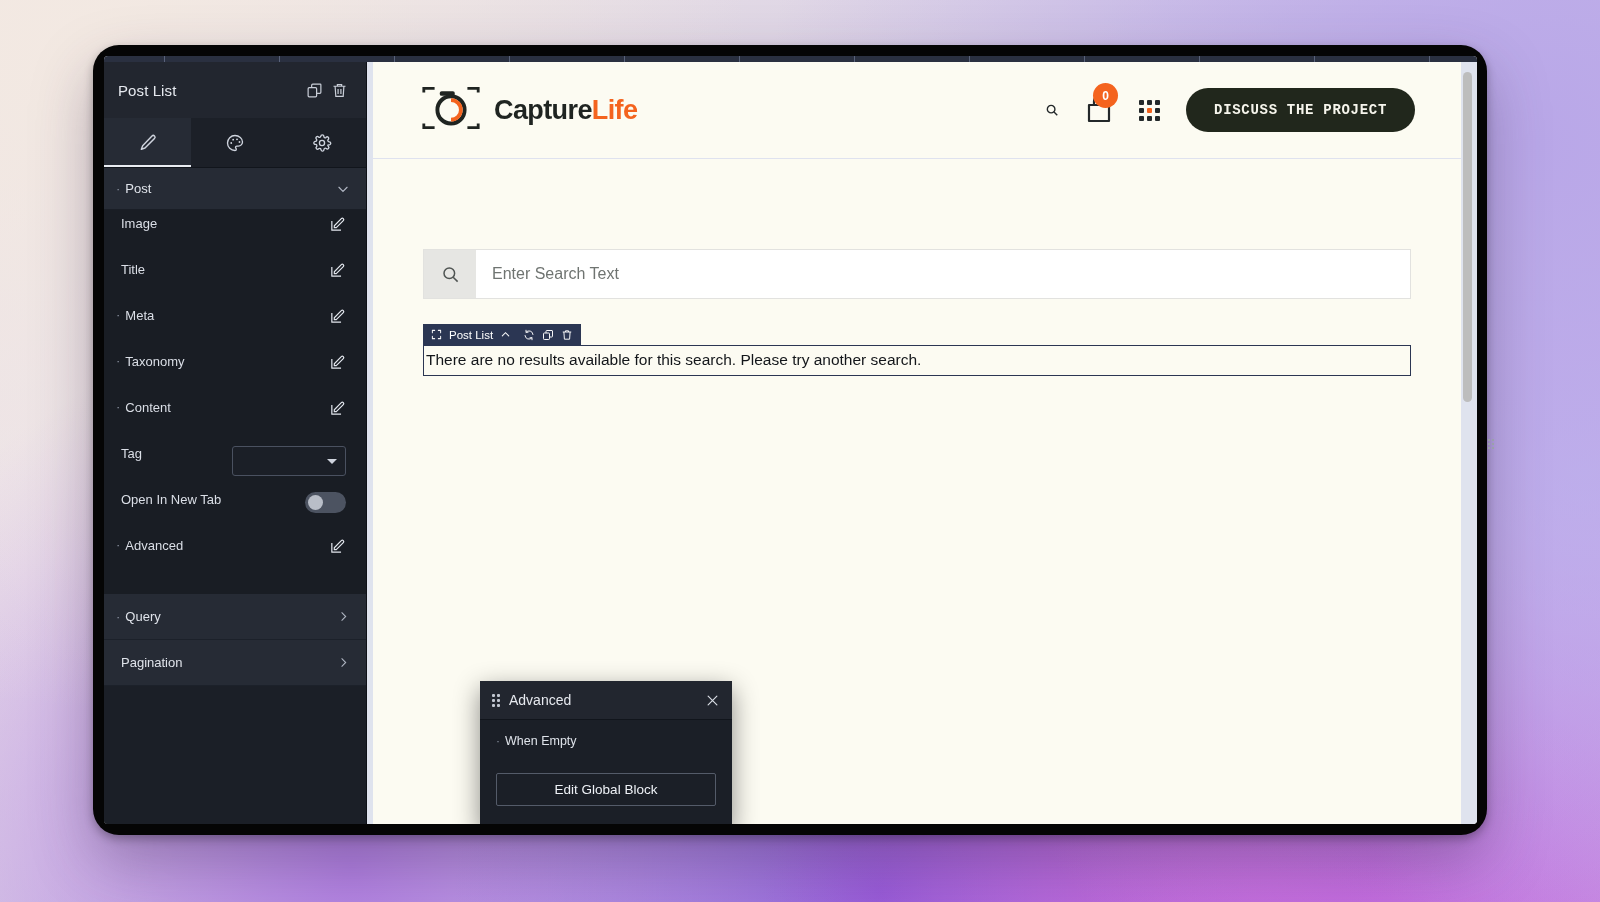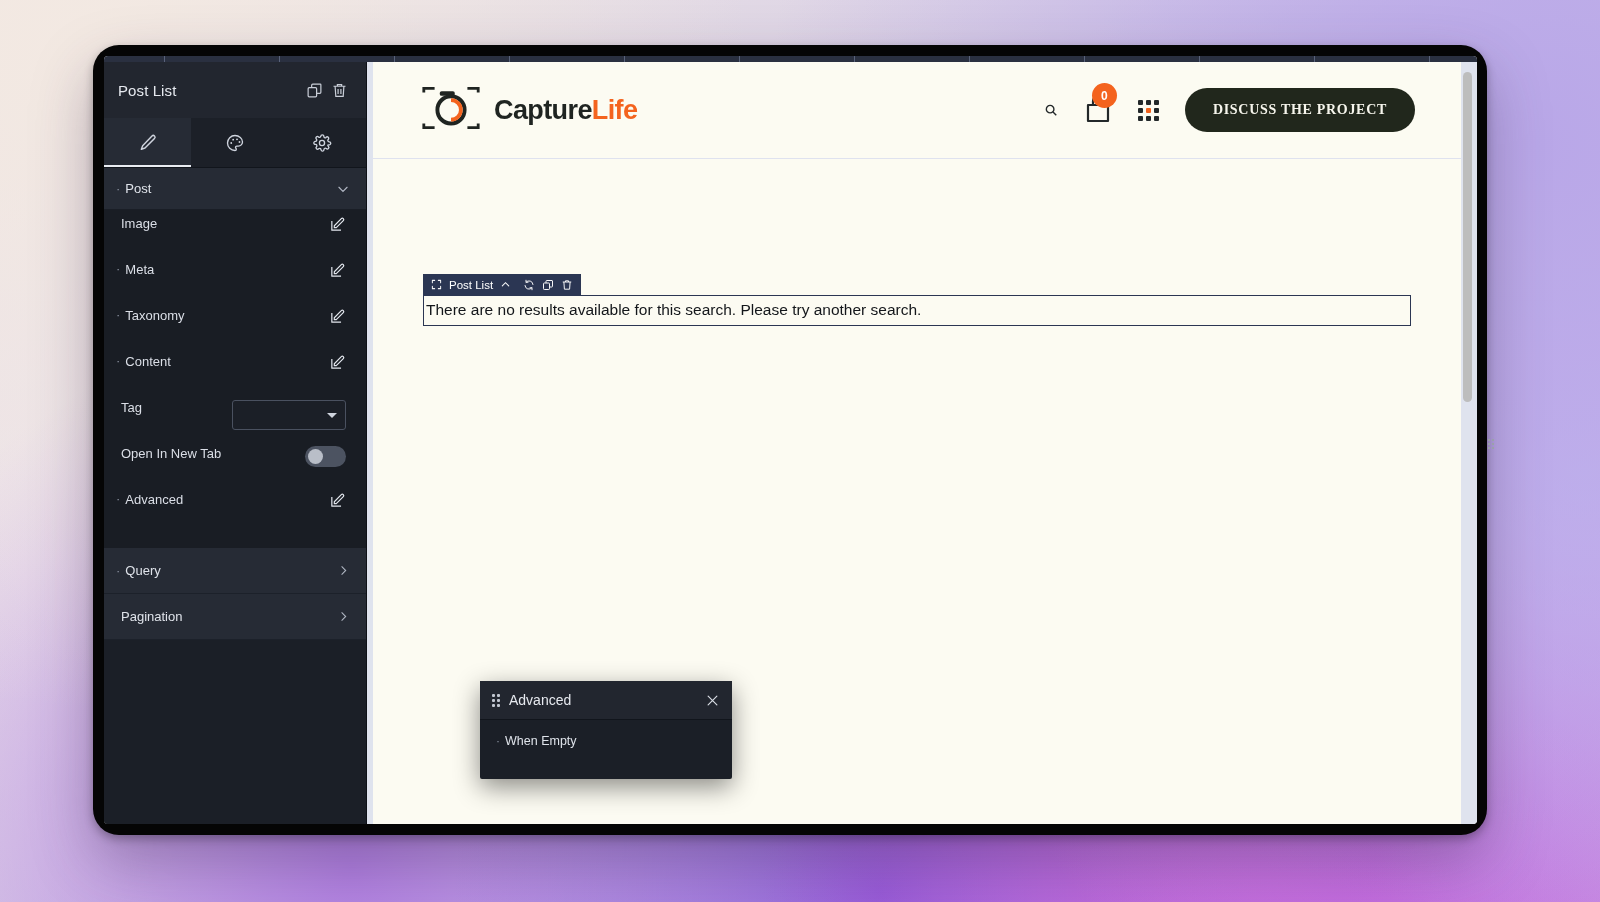--- a/index.html
+++ b/index.html
@@ -145,21 +145,21 @@
     background: #f4631e; color: #fff; font-size: 12px; font-weight: 700;
     display: flex; align-items: center; justify-content: center;
   }
   .apps-grid { display: grid; grid-template-columns: repeat(3, 5px); grid-template-rows: repeat(3, 5px); gap: 3px; cursor: pointer; }
   .apps-grid i { background: #23282a; border-radius: 1px; display: block; }
   .apps-grid i.orange { background: #f4631e; }
   .cta {
     background: #21271c; color: #f6f5ec; border: none;
     padding: 0 28px; height: 44px; border-radius: 22px;
     font-size: 14px; font-weight: 700; letter-spacing: .7px; cursor: pointer;
-    font-family: Liberation Serif, serif;
+    font-family: Liberation Mono, monospace;
   }
   .site-body { padding: 90px 50px 0 50px; }
   .searchbar {
     display: flex; height: 50px; border: 1px solid #e2e2df; background: #fff;
     align-items: stretch;
   }
   .searchbar .sbtn {
     width: 52px; background: #e6e6e3; display: flex; align-items: center; justify-content: center;
     color: #4f5452; cursor: pointer;
   }
@@ -312,20 +312,30 @@
           <span class="bullet"></span>
           <span class="lbl">Image</span>
           <span class="edit">
             <svg width="17" height="17" viewBox="0 0 24 24" fill="none" stroke="currentColor" stroke-width="1.7" stroke-linejoin="round">
                 <path d="M4 7v13h13"></path>
                 <path d="M20.2 3.8a2 2 0 0 0-2.8 0L7.5 13.7v2.8h2.8l9.9-9.9a2 2 0 0 0 0-2.8z"></path>
               </svg>
           </span>
         </div>
 
+        <div class="row">
+          <span class="bullet"></span>
+          <span class="lbl">Title</span>
+          <span class="edit">
+            <svg width="17" height="17" viewBox="0 0 24 24" fill="none" stroke="currentColor" stroke-width="1.7" stroke-linejoin="round">
+                <path d="M4 7v13h13"></path>
+                <path d="M20.2 3.8a2 2 0 0 0-2.8 0L7.5 13.7v2.8h2.8l9.9-9.9a2 2 0 0 0 0-2.8z"></path>
+              </svg>
+          </span>
+        </div>
 
         <div class="row">
           <span class="bullet">·</span>
           <span class="lbl">Meta</span>
           <span class="edit">
             <svg width="17" height="17" viewBox="0 0 24 24" fill="none" stroke="currentColor" stroke-width="1.7" stroke-linejoin="round">
                 <path d="M4 7v13h13"></path>
                 <path d="M20.2 3.8a2 2 0 0 0-2.8 0L7.5 13.7v2.8h2.8l9.9-9.9a2 2 0 0 0 0-2.8z"></path>
               </svg>
           </span>
@@ -453,20 +463,29 @@
               <i></i>
                 <i></i>
                 <i></i>
             </span>
             <button class="cta">DISCUSS THE PROJECT</button>
           </div>
         </header>
 
         <div class="site-body">
 
+          <div class="searchbar">
+            <span class="sbtn">
+              <svg width="19" height="19" viewBox="0 0 24 24" fill="none" stroke="currentColor" stroke-width="1.9">
+                  <circle cx="10.5" cy="10.5" r="6.7"></circle>
+                  <path d="M15.4 15.4L21 21"></path>
+                </svg>
+            </span>
+            <input type="text" value="" placeholder="Enter Search Text" style="">
+          </div>
 
           <div class="sel-wrap">
             <div class="sel-toolbar">
               <span class="ti">
                 <svg width="11" height="11" viewBox="0 0 24 24" fill="none" stroke="currentColor" stroke-width="2.2" stroke-linecap="round">
                   <path d="M3 3h5M3 3v5M21 3h-5M21 3v5M3 21h5M3 21v-5M21 21h-5M21 21v-5"></path>
                 </svg>
               </span>
               <span class="tlbl">Post List</span>
               <span class="ti">
@@ -518,20 +537,21 @@
           <svg width="15" height="15" viewBox="0 0 24 24" fill="none" stroke="currentColor" stroke-width="1.9" stroke-linecap="round">
               <path d="M5 5l14 14M19 5L5 19"></path>
             </svg>
         </span>
       </div>
       <div class="pop-body">
         <div class="pop-label">
           <span class="bullet">·</span>
           <span>When Empty</span>
         </div>
+        <button class="pop-btn">Edit Global Block</button>
       </div>
     </div>
 
   </div>
   <div id="edge-dots">
     <i></i>
       <i></i>
     <i></i>
       <i></i>
     <i></i>

